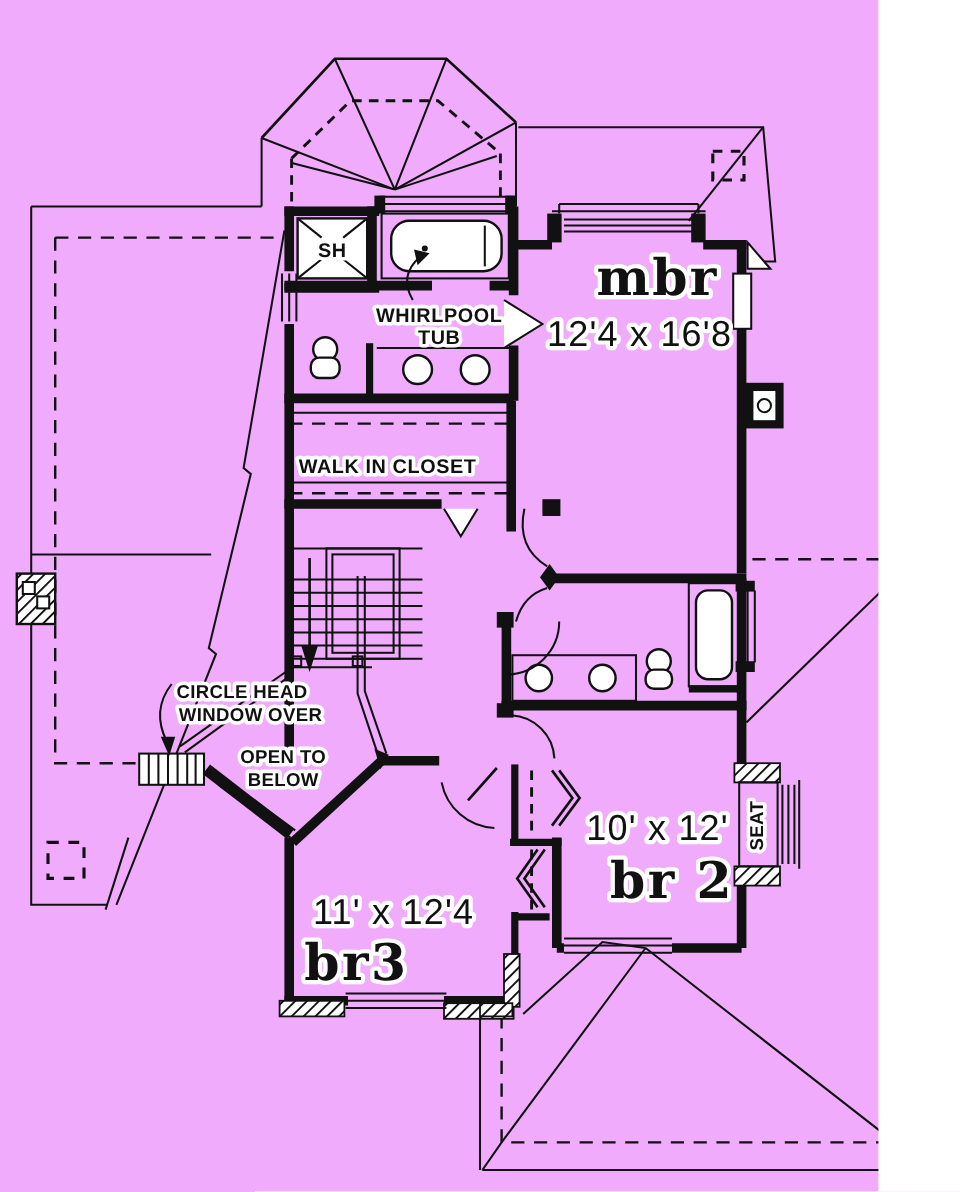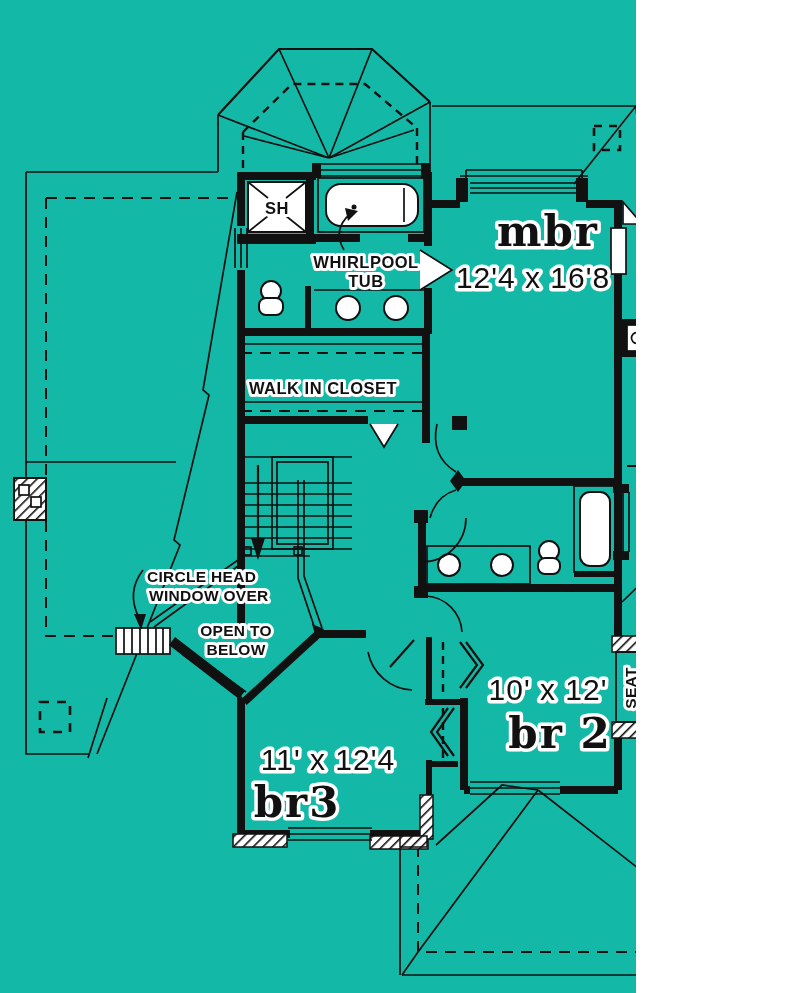--- a/index.html
+++ b/index.html
@@ -1,16 +1,16 @@
 <!DOCTYPE html>
 <html><head>
 <meta charset="utf-8">
 <style>
   html,body{margin:0;padding:0;background:#ffffff;}
-  .page{width:636px;height:993px;position:relative;background:#14b8a6;overflow:hidden;}
+  .page{width:732px;height:993px;position:relative;background:#f0abfc;overflow:hidden;}
   svg{display:block;}
   
   .thin{fill:none;stroke:#111;stroke-width:1.7;stroke-linecap:butt;}
   .thin2{fill:none;stroke:#111;stroke-width:2.2;}
   .wall{fill:none;stroke:#111;stroke-width:8;stroke-linecap:butt;}
   .wall6{fill:none;stroke:#111;stroke-width:6;}
   .dash{fill:none;stroke:#111;stroke-width:2;stroke-dasharray:11 8;}
   .dashsm{fill:none;stroke:#111;stroke-width:2.4;stroke-dasharray:8 6;}
   .blk{fill:#111;stroke:none;}
   .wht{fill:#fff;stroke:#111;stroke-width:1.7;}

